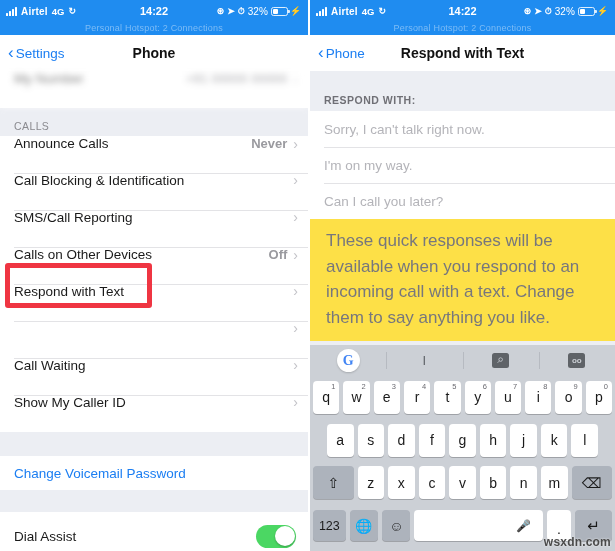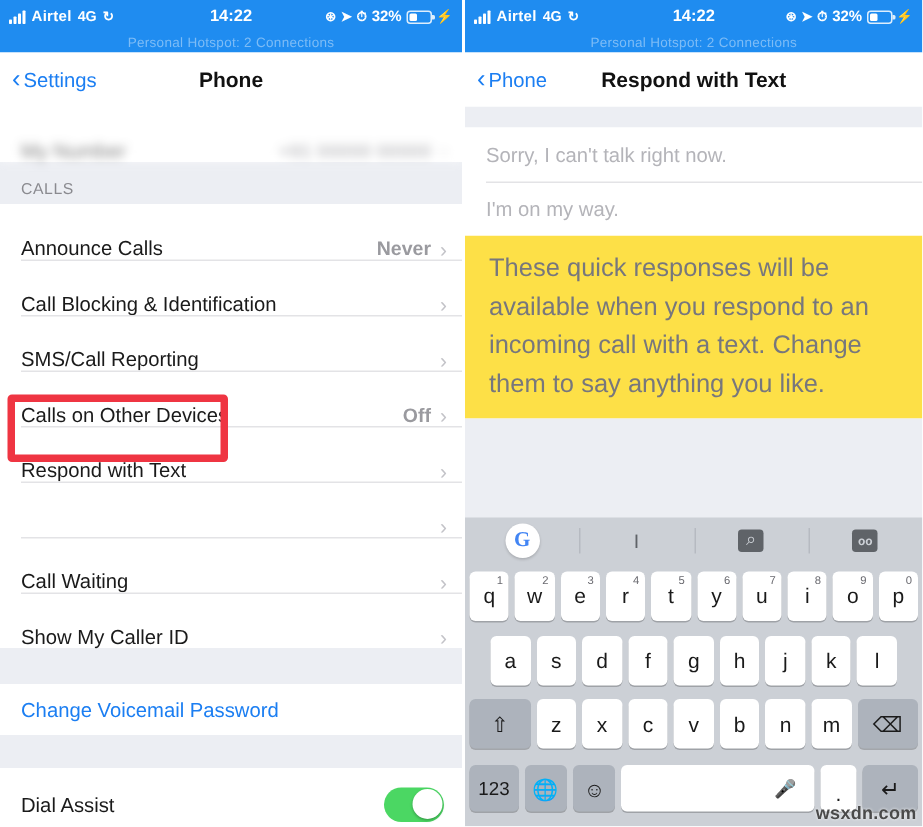--- a/index.html
+++ b/index.html
@@ -26,39 +26,39 @@
   .bars i:nth-child(3){ height:7px; } .bars i:nth-child(4){ height:9px; }
   .carrier{ font-size:10px; font-weight:600; letter-spacing:.2px; }
   .net{ font-size:9.5px; font-weight:600; }
   .sb-ico{ font-size:9px; line-height:1; }
   .batt{ width:17px; height:9px; border:1px solid rgba(255,255,255,.85);
          border-radius:2.5px; position:relative; display:inline-block; }
   .batt::after{ content:""; position:absolute; right:-3px; top:2.5px; width:1.5px;
                 height:3px; background:rgba(255,255,255,.85); border-radius:0 1px 1px 0; }
   .batt i{ position:absolute; left:1px; top:1px; bottom:1px; width:5px;
            background:#fff; border-radius:1px; display:block; }
-  .pct{ font-size:10px; font-weight:700; }
+  .pct{ font-size:10px; font-weight:400; }
 
   
   .hotspot{ height:13px; background:#1f8cf0; color:#7dbcf6; font-size:9px;
             text-align:center; line-height:13px; overflow:hidden;
             letter-spacing:.2px; }
 
   
   .navbar{ height:36px; background:#fff; display:flex; align-items:center;
            position:relative; padding:0 8px; }
   .nav-back{ display:flex; align-items:center; color:#1b7ef2; font-size:13.5px;
              gap:2px; z-index:2; }
   .chev-l{ font-size:17px; line-height:1; margin-top:-2px; font-weight:300; }
   .nav-title{ position:absolute; left:0; right:0; text-align:center;
               font-size:14px; font-weight:bold; color:#111; }
 
   
   .list{ background:#fff; }
-  .row{ height:37px; display:flex; align-items:flex-end; padding:0 10px 0 14px;
+  .row{ height:37px; display:flex; align-items:flex-start; padding:0 10px 0 14px;
         background:#fff; position:relative;gap:28px; }
   .row + .row::before{ content:""; position:absolute; left:14px; right:0; top:0;
                        height:1px; background:#e3e3e6; }
   .row-label{ font-size:13.5px; color:#1a1a1a; }
   .row-right{ margin-left:auto; display:flex; align-items:center; gap:6px; }
   .row-value{ font-size:13px; color:#9a9a9f;font-weight:bold; }
   .chev{ color:#c3c3c8; font-size:14px; font-weight:300; line-height:1; }
 
   .blurred{ filter:blur(3.2px); opacity:.55; }
 
@@ -307,23 +307,25 @@
     <div class="navbar">
       <div class="nav-back">
         <span class="chev-l">‹</span>
         <span>Phone</span>
       </div>
       <div class="nav-title">Respond with Text</div>
     </div>
 
     <div class="r-body">
       <div style="height:14px;background:#eceef3"></div>
+      <div class="r-sectionhead">RESPOND WITH:</div>
 
       <div class="resp-row">Sorry, I can't talk right now.</div>
       <div class="resp-row">I'm on my way.</div>
+      <div class="resp-row">Can I call you later?</div>
 
       <div class="r-foot">These quick responses will be available when you respond to an incoming call with a text. Change them to say anything you like.</div>
       <div class="r-filler" style="height:100px"></div>
     </div>
 
     <div class="keyboard">
 
       <div class="kb-toolbar">
         <div class="kb-tool">
             <span class="g-logo">G</span>

